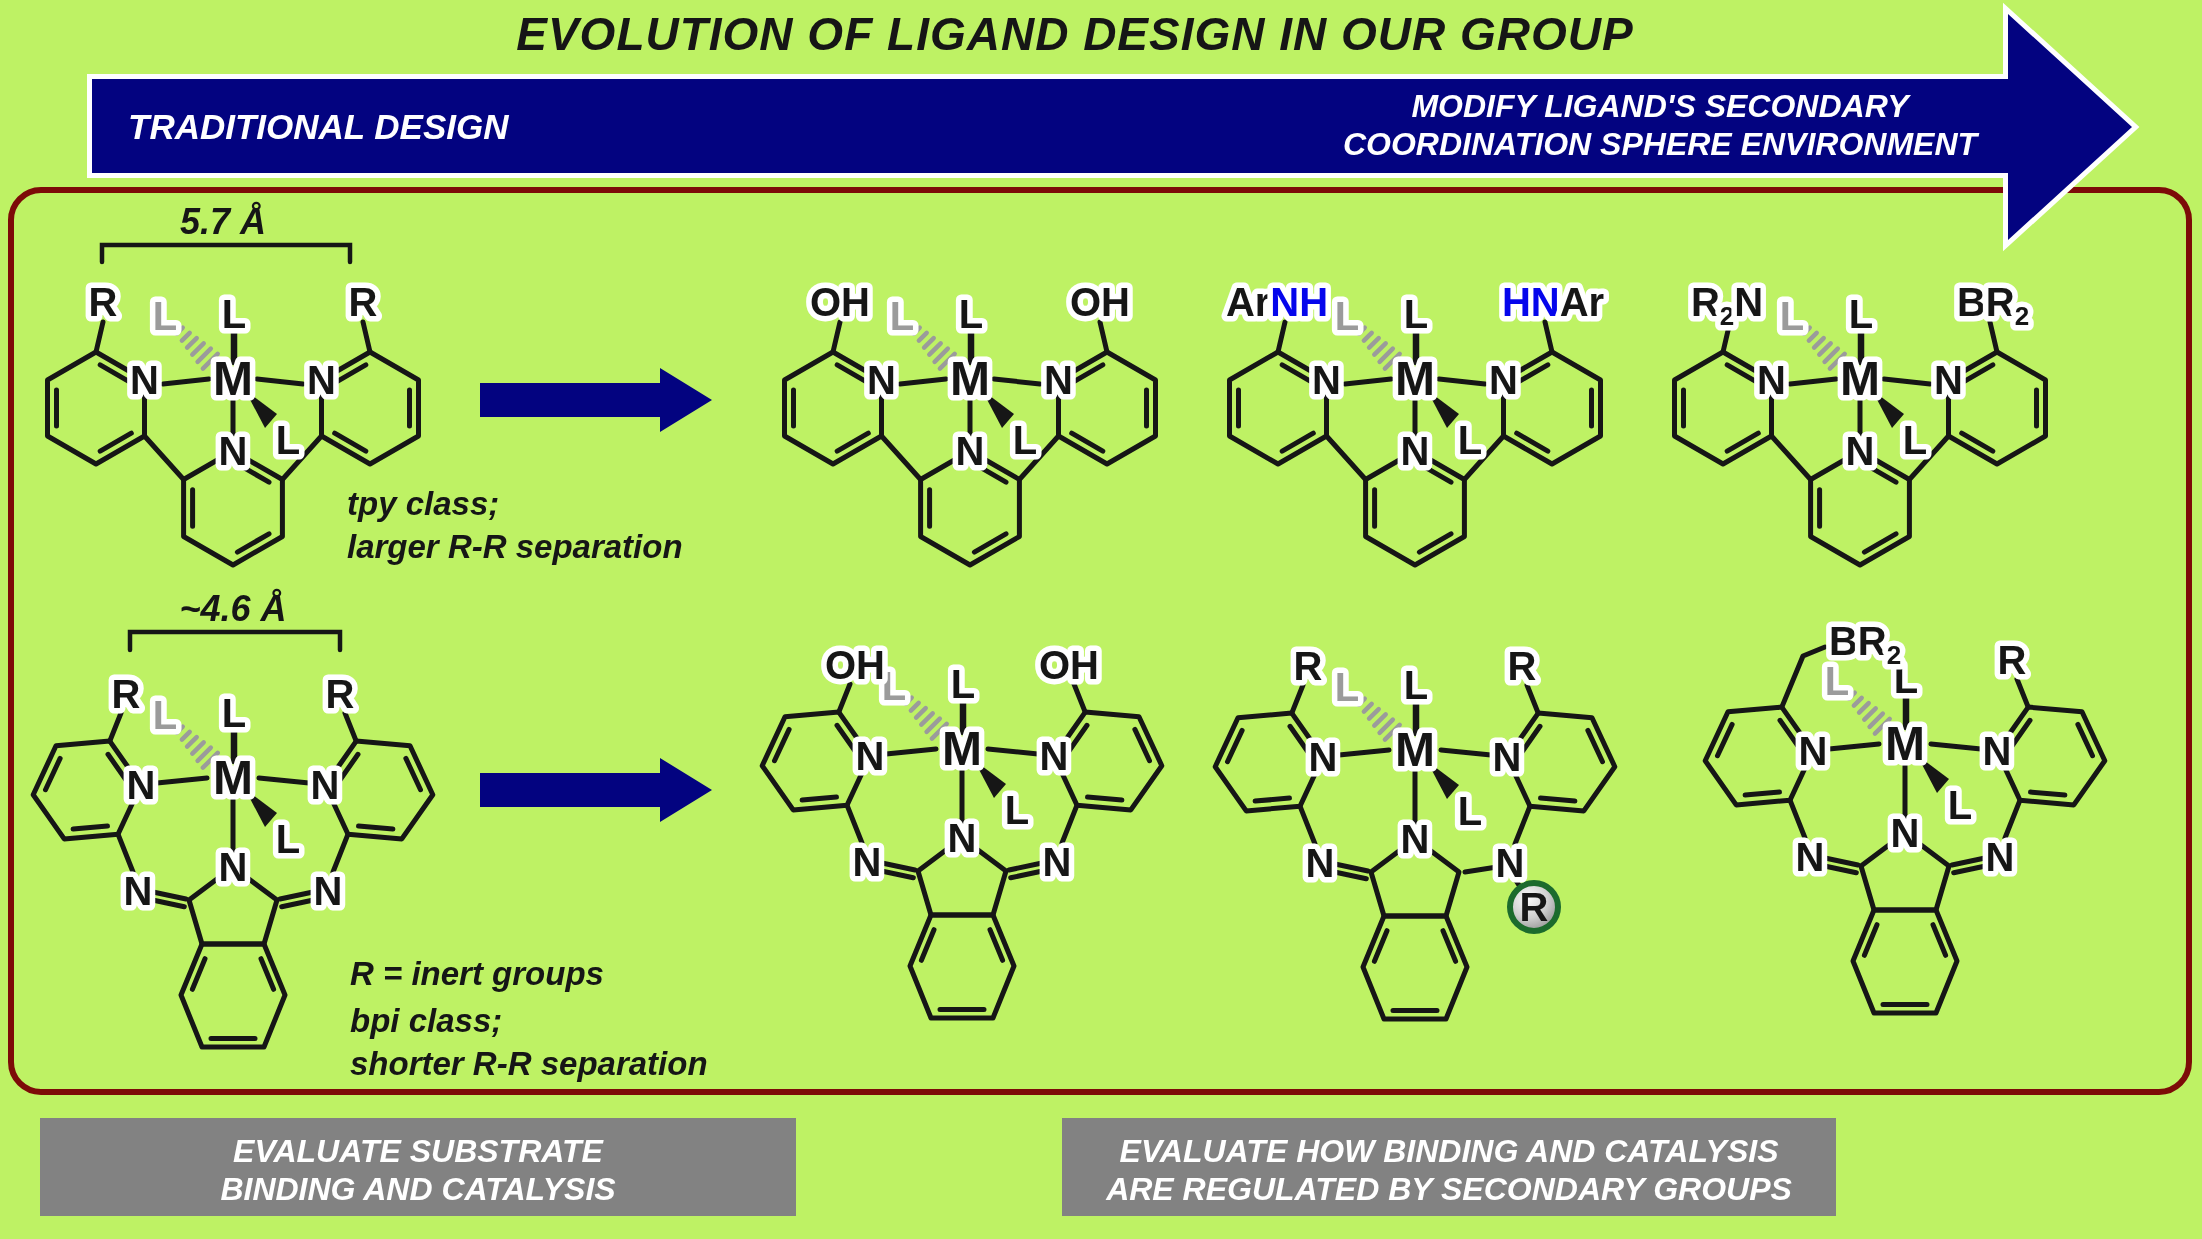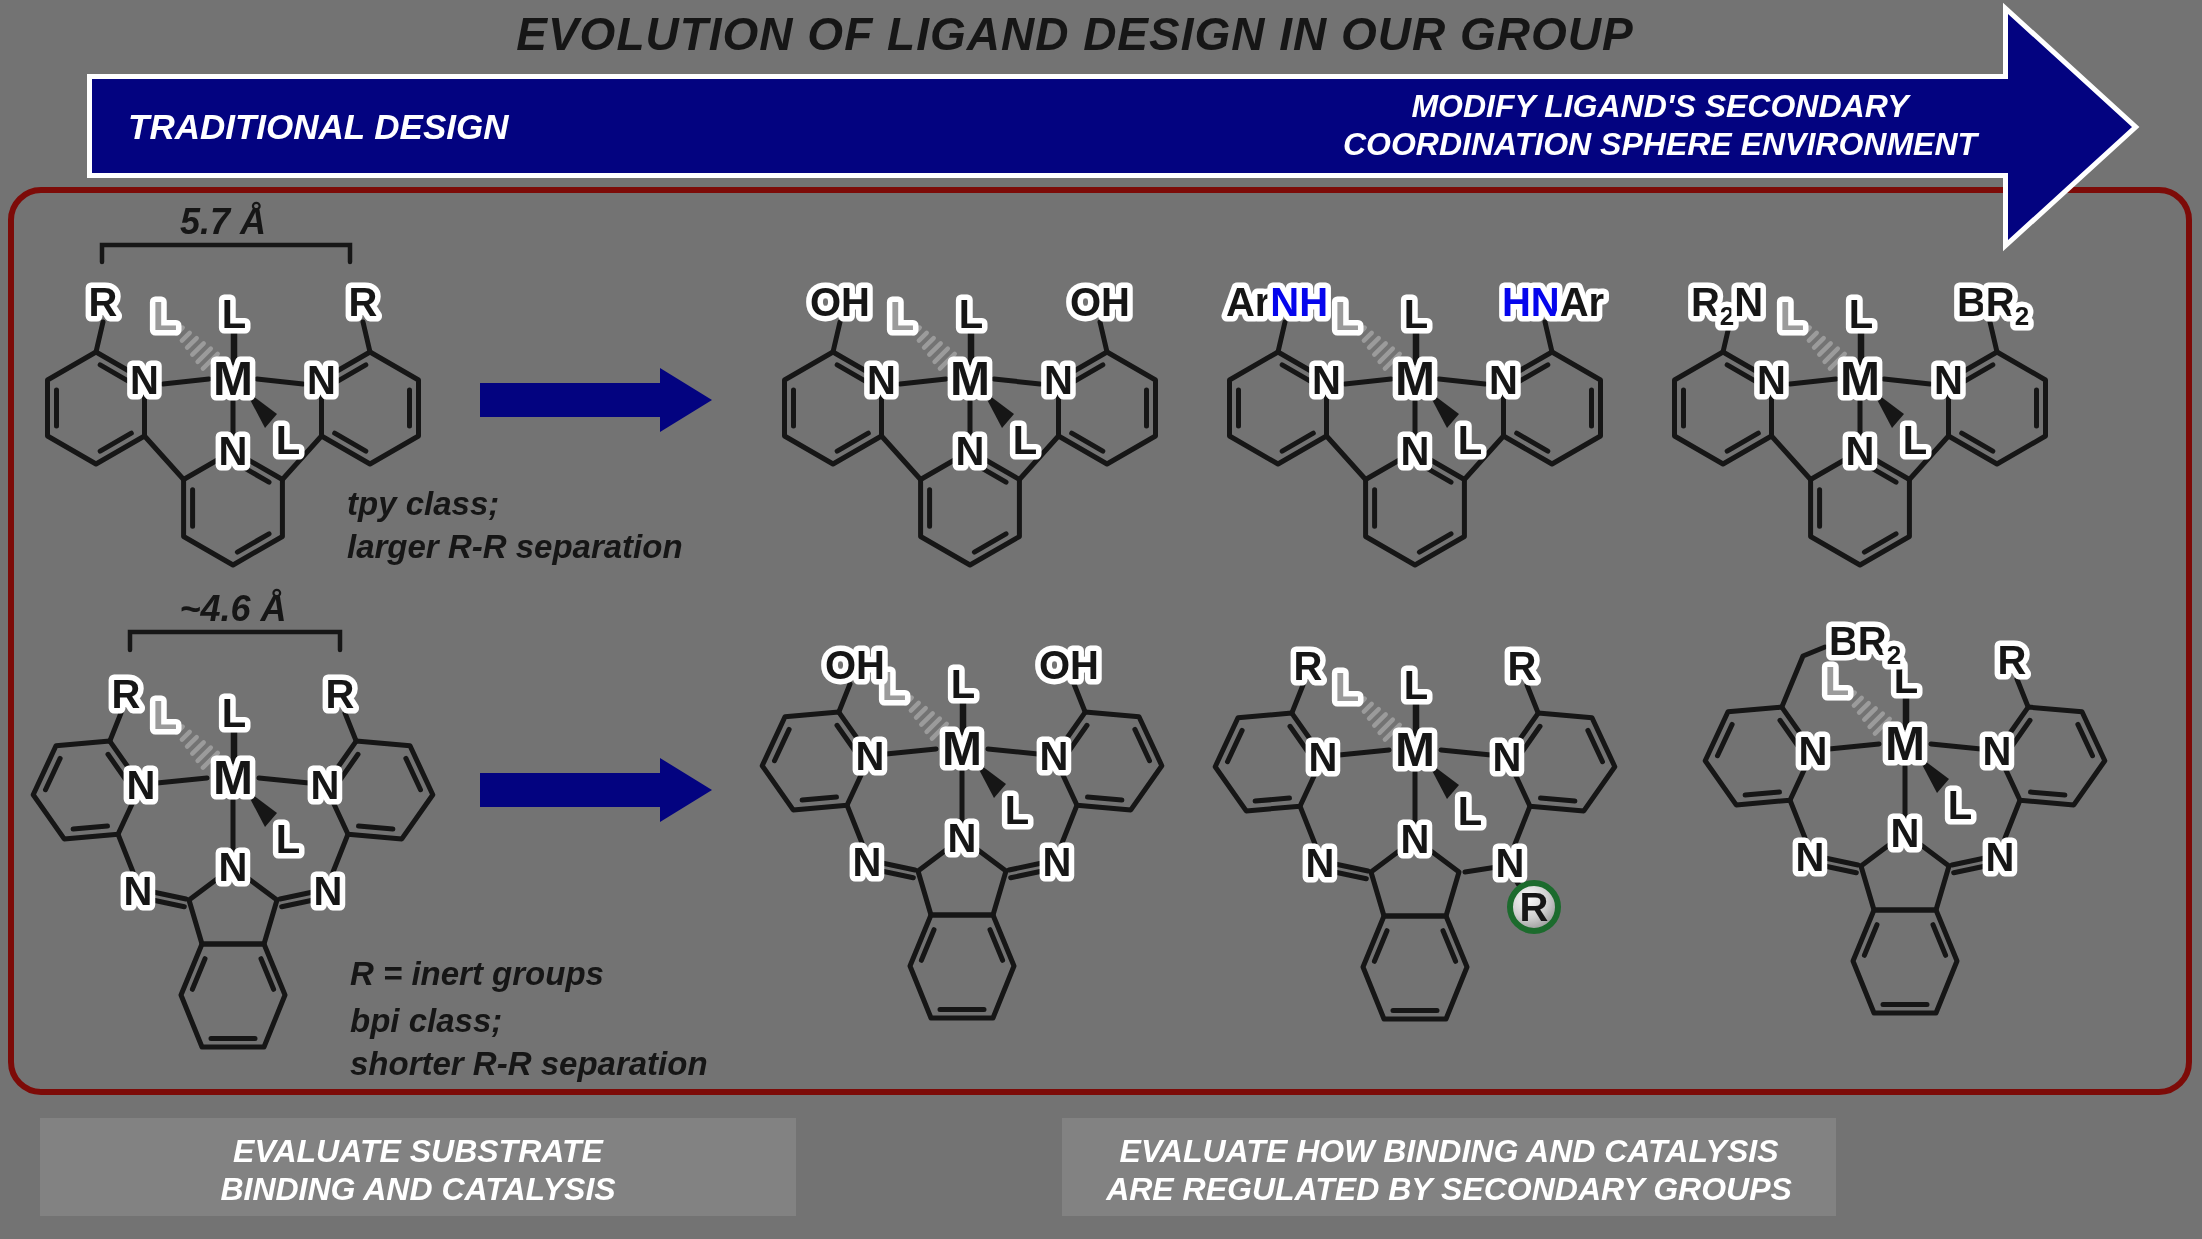--- a/index.html
+++ b/index.html
@@ -1,16 +1,16 @@
 <!DOCTYPE html>
 <html><head>
 <meta charset="utf-8">
 <style>
   html,body{margin:0;padding:0;background:#ffffff;}
-  .canvas{position:relative;width:2202px;height:1239px;background:#737373;overflow:hidden;}
+  .canvas{position:relative;width:2202px;height:1239px;background:#bef264;overflow:hidden;}
   svg{position:absolute;left:0;top:0;}
   svg text{font-family:"Liberation Sans","DejaVu Sans",sans-serif;font-weight:bold;fill:#161616;}
   .halo{paint-order:stroke;stroke:#ffffff;stroke-width:11px;stroke-linejoin:round;}
   .atom{font-size:40px;}
   .m{font-size:48px;}
   .sub{font-size:40px;}
   .grayl{fill:#9b9b9b;}
   .title-t{font-size:46px;font-style:italic;letter-spacing:1px;}
   .banner-t{font-size:35px;font-style:italic;fill:#ffffff;}
   .banner-s{font-size:32px;font-style:italic;fill:#ffffff;}

